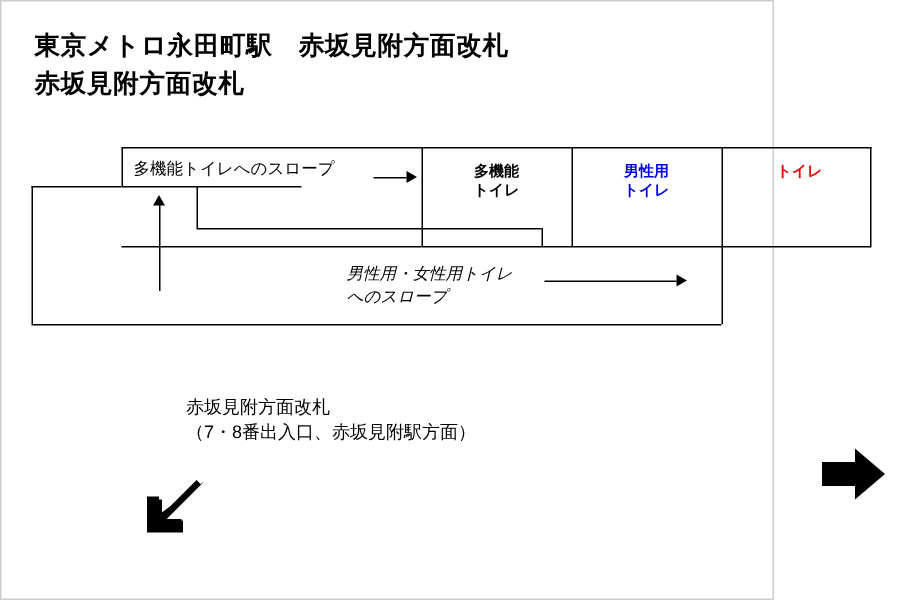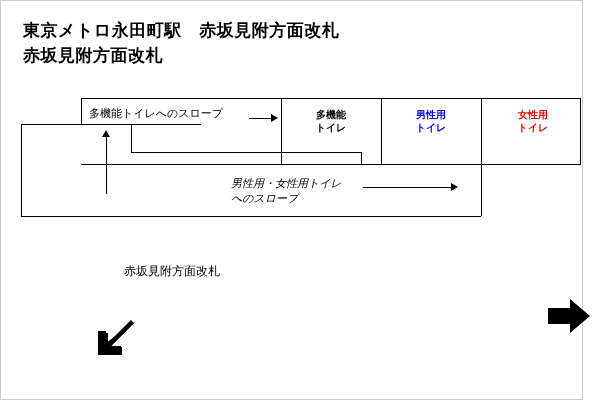--- a/index.html
+++ b/index.html
@@ -9,21 +9,21 @@
   body {
     width: 600px;
     height: 400px;
     background: #ffffff;
     font-family: "Liberation Sans", "DejaVu Sans", sans-serif;
     color: #000000;
     overflow: hidden;
   }
   #page {
     position: relative;
-    width: 583px;
+    width: 516px;
     height: 400px;
     border: 1px solid #cccccc;
     box-sizing: border-box;
     background: #ffffff;
   }
   .title-block {
     position: absolute;
     left: 22px;
     top: 18px;
     line-height: 1.45;
@@ -155,28 +155,28 @@
 
     <div class="room-label" style="left:285px; top:22px; width:90px;">
       <div>多機能</div>
       <div>トイレ</div>
     </div>
     <div class="room-label blue" style="left:385px; top:22px; width:90px;">
       <div>男性用</div>
       <div>トイレ</div>
     </div>
     <div class="room-label red" style="left:487px; top:22px; width:90px;">
-      <div>女性用</div>
       <div>トイレ</div>
     </div>
 
   </div>
 
   <div class="caption" style="left:95px; top:262px;margin-left:28px;">
     <div class="main">赤坂見附方面改札</div>
+    <div>（7・8番出入口、赤坂見附駅方面）</div>
   </div>
 
   <div class="big-arrow" style="left:93px; top:318px;">
     <svg width="46" height="40" viewBox="0 0 46 40" xmlns="http://www.w3.org/2000/svg" aria-hidden="true">
       <polygon points="40,4 17,27 27,27 27,35 6,35 6,14 14,14 14,24 37,1" fill="#000000"></polygon>
       <polygon points="42,2 16,28 28,28 28,36 4,36 4,12 12,12 12,24" fill="#000000"></polygon>
     </svg>
   </div>
 
 

